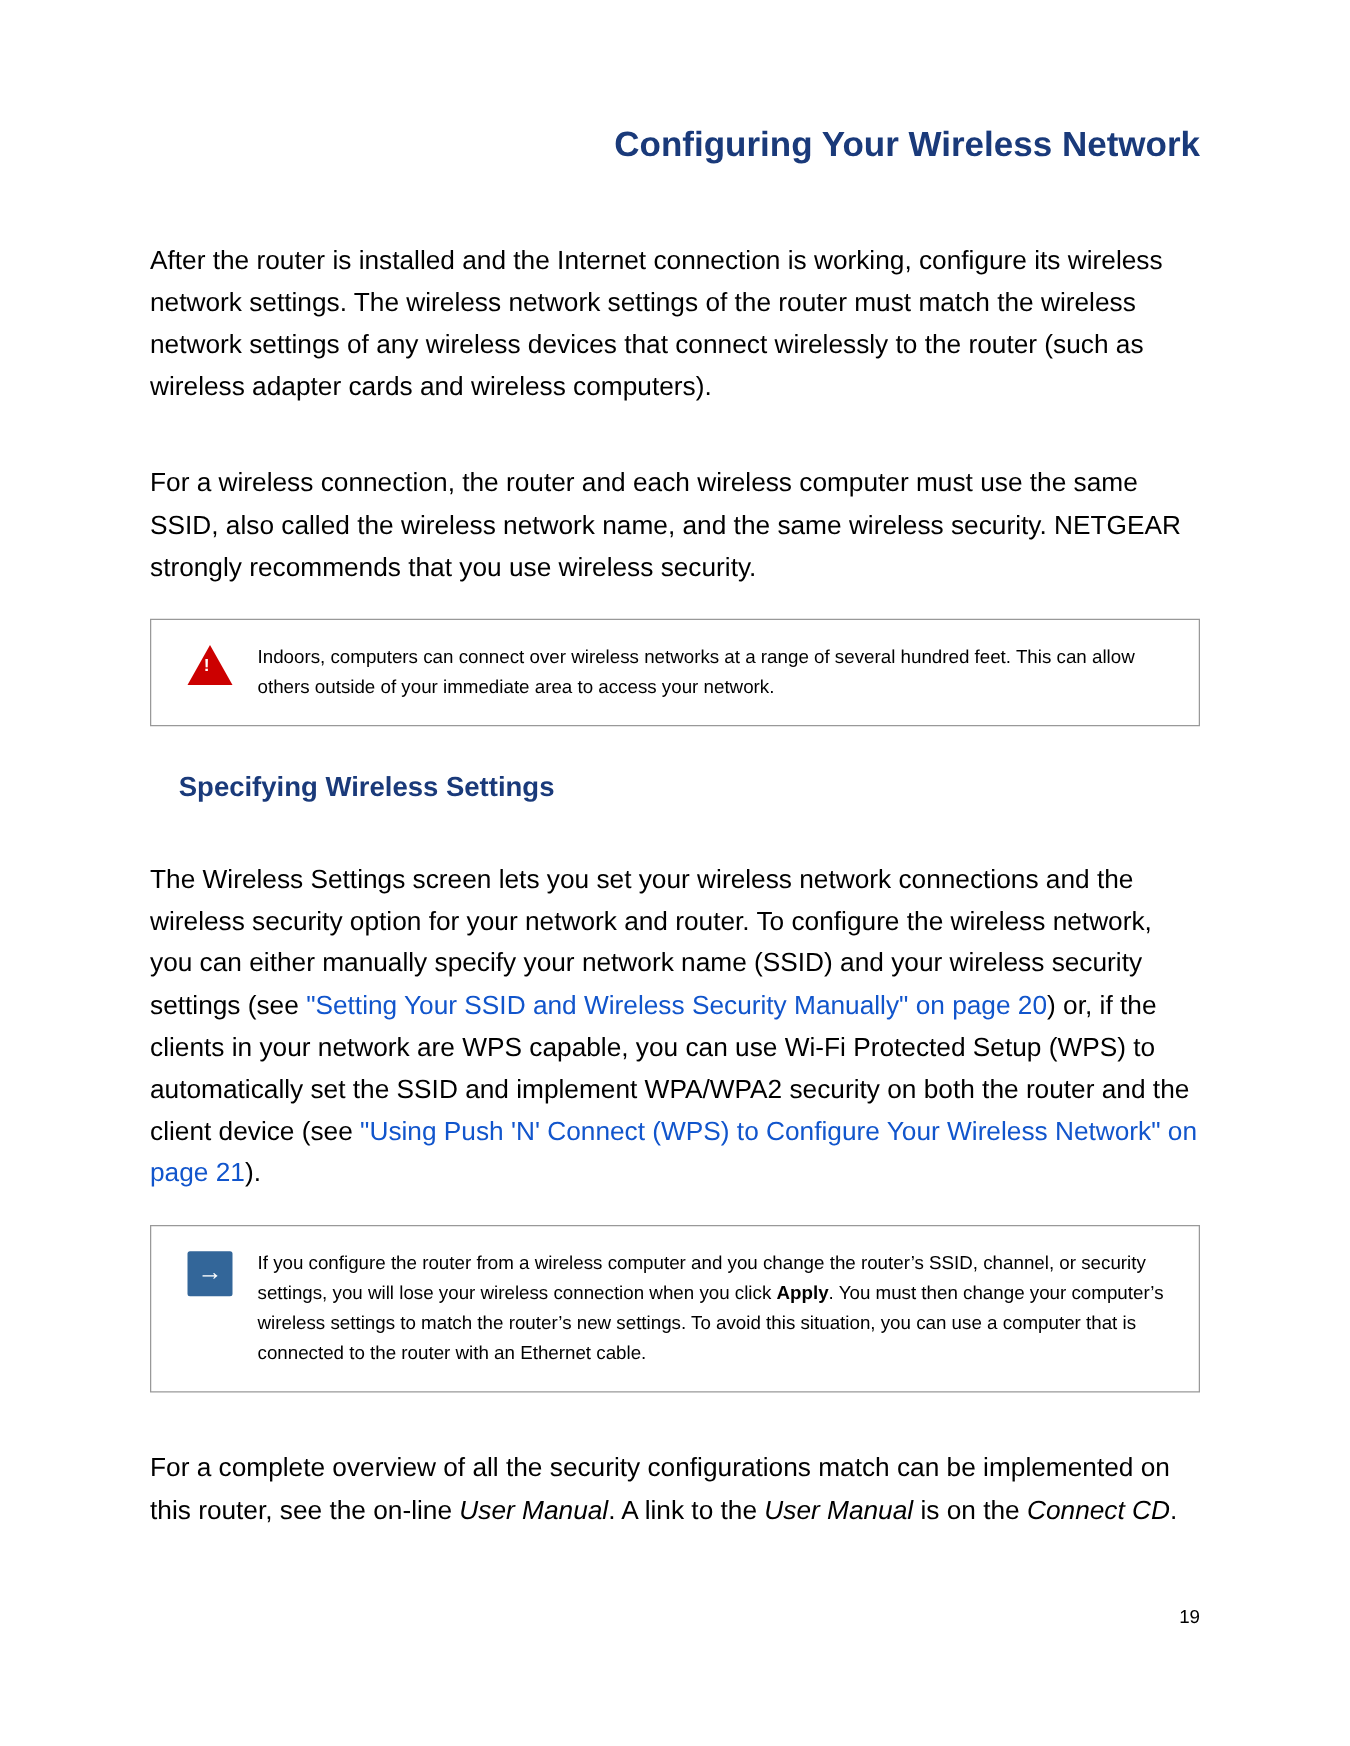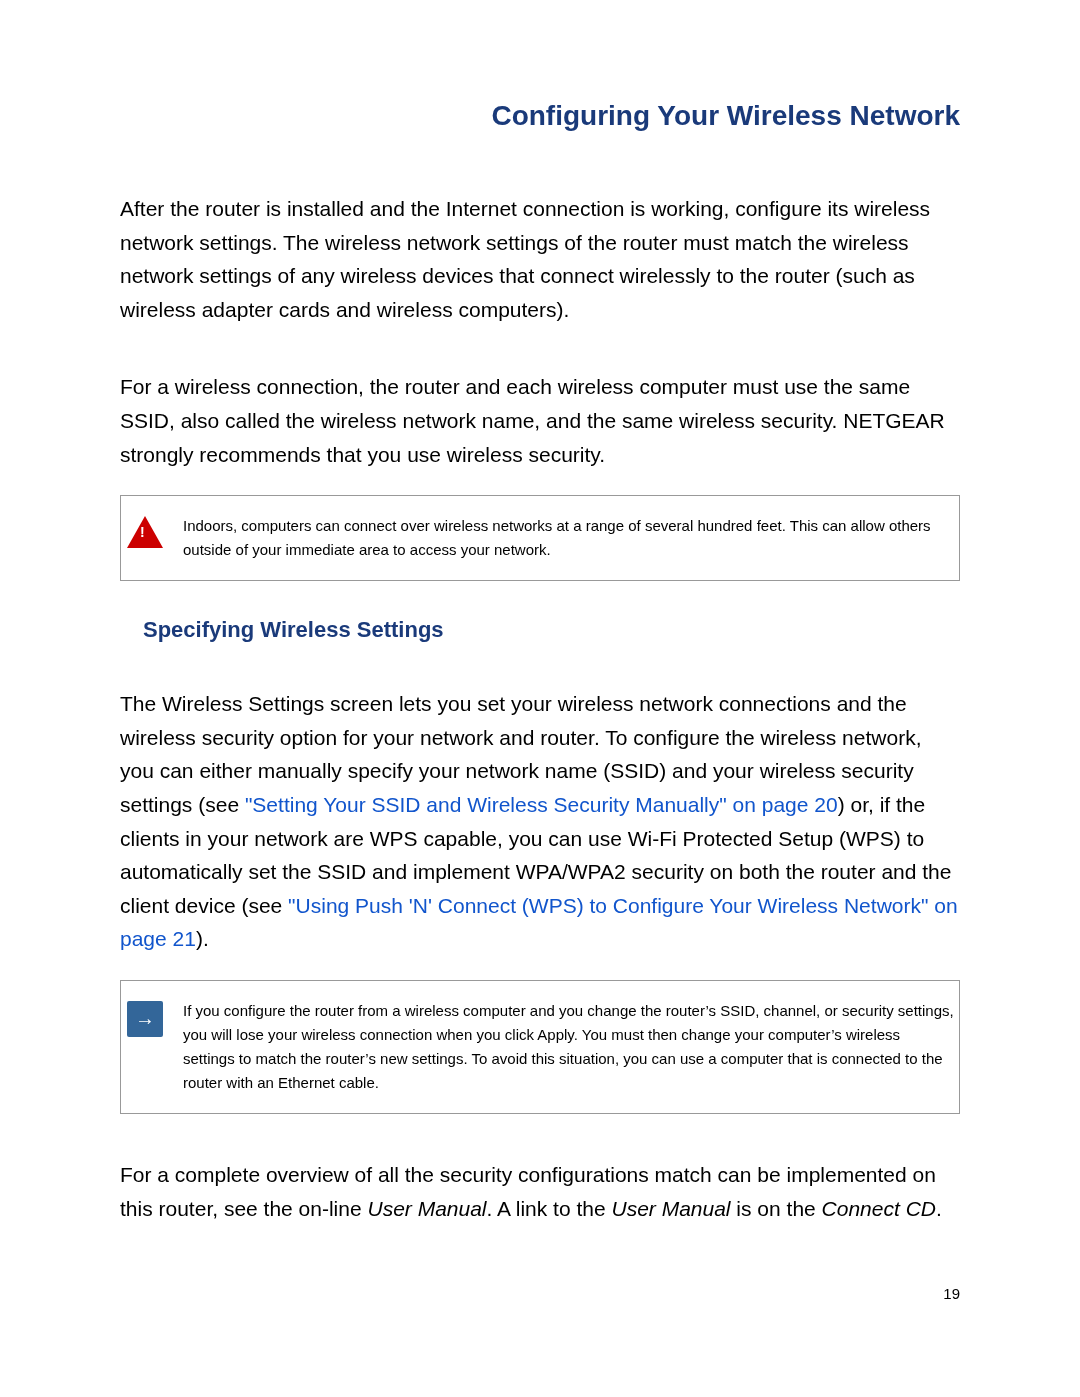--- a/index.html
+++ b/index.html
@@ -40,21 +40,21 @@
       color: #1a3a7a;
       margin-bottom: 18px;
       margin-top: 36px;
       margin-left: 23px;
     }
 
     .note-box {
       border: 1px solid #999;
       display: flex;
       align-items: flex-start;
-      padding: 18px 4px;
+      padding: 18px 27px;
       margin: 24px 0;
       gap: 18px;
     }
 
     .note-box .icon-area {
       flex-shrink: 0;
       width: 40px;
       display: flex;
       align-items: center;
       justify-content: center;
@@ -94,21 +94,21 @@
       flex-shrink: 0;
       border-radius: 2px;
     }
 
     .note-text {
       line-height: 1.6;
       font-size: 15px;
     }
 
     .note-text b {
-      font-weight: normal;
+      font-weight: bold;
       margin-top: 32px;
     }
 
     .link-text {
       color: #1155cc;
       text-decoration: none;
     }
 
     .italic {
       font-style: italic;

